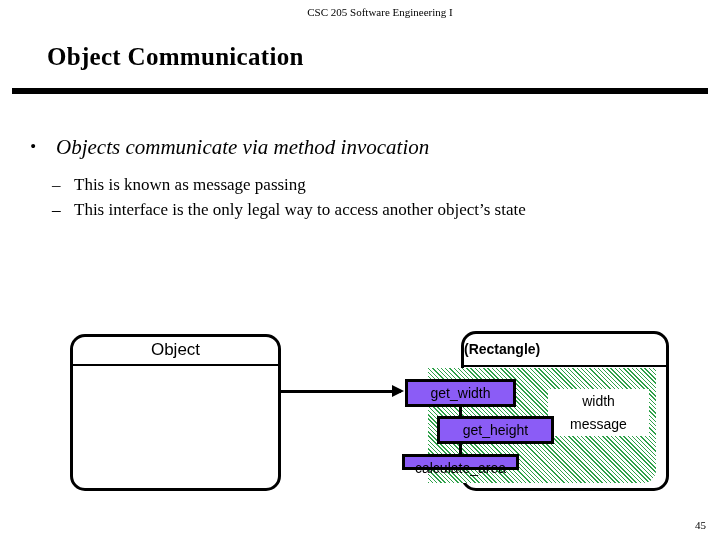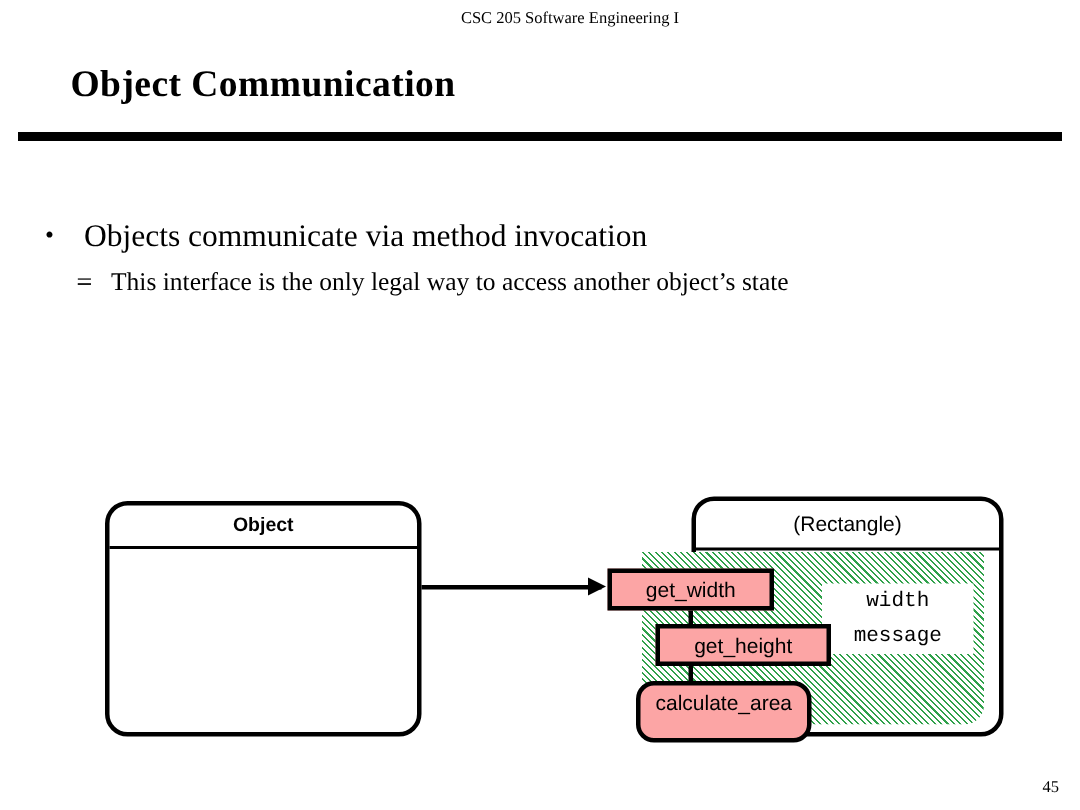--- a/index.html
+++ b/index.html
@@ -48,27 +48,28 @@
     top: 88px;
     left: 12px;
     width: 696px;
     height: 6px;
     background: #000;
   }
 
   
   .bullet-l1 {
     position: absolute;
-    top: 144px;
+    top: 134px;
     left: 30px;
     width: 660px;
     font-family: "Liberation Serif", serif;
     font-size: 21px;
     line-height: 26px;
     white-space: nowrap;
+    font-style: italic;
   }
   .bullet-l1 .marker {
     display: inline-block;
     width: 26px;
     font-size: 17px;
     vertical-align: top;
   }
 
   .sublist {
     position: absolute;
@@ -122,22 +123,22 @@
     height: 2px;
     background: #000;
   }
   .obj-label {
     position: absolute;
     left: 0;
     top: 4px;
     width: 100%;
     text-align: center;
     font-family: "Liberation Sans", sans-serif;
-    font-weight: bold;
-    font-size: 13px;
+    font-weight: normal;
+    font-size: 17px;
     line-height: 17px;
     color: #000;
   }
 
   
   .rect-box {
     position: absolute;
     left: 461px;
     top: 331px;
     width: 208px;
@@ -153,23 +154,23 @@
     top: 31px;
     width: 100%;
     height: 2px;
     background: #000;
   }
   .rect-label {
     position: absolute;
     left: 0;
     top: 6px;
     width: 100%;
-    text-align: center;
+    text-align: left;
     font-family: "Liberation Sans", sans-serif;
-    font-weight: normal;
+    font-weight: bold;
     font-size: 14px;
     line-height: 18px;
     color: #000;
   }
 
   
   .hatch-region {
     position: absolute;
     left: 428px;
     top: 368px;
@@ -186,44 +187,44 @@
 
   
   .state-panel {
     position: absolute;
     left: 548px;
     top: 389px;
     width: 101px;
     height: 47px;
     background: #ffffff;
     text-align: center;
-    font-family: Liberation Mono, monospace;
+    font-family: Liberation Sans, sans-serif;
     font-size: 14px;
     line-height: 23px;
     color: #000;
     padding-top: 1px;
     box-sizing: border-box;
   }
 
   
   .method-box {
     position: absolute;
     border: 3px solid #000;
-    background: #fca5a5;
+    background: #8b5cf6;
     box-sizing: border-box;
     font-family: "Liberation Sans", sans-serif;
     font-size: 14px;
     color: #000;
     text-align: center;
     white-space: nowrap;
     overflow: visible;
   }
   .m-get-width  { left: 405px; top: 379px; width: 111px; height: 28px; line-height: 22px; }
   .m-get-height { left: 402px; top: 416px; width: 117px; height: 28px; line-height: 22px; margin-left: 35px; }
-  .m-calc-area  { left: 424px; top: 454px; width: 117px; height: 41px; line-height: 22px; border-radius: 12px; }
+  .m-calc-area  { left: 402px; top: 454px; width: 117px; height: 16px; line-height: 22px; }
 
   
   .method-spine {
     position: absolute;
     left: 459px;
     top: 405px;
     width: 3px;
     height: 52px;
     background: #000;
   }
@@ -268,20 +269,21 @@
 
 <div class="title-rule"></div>
 
 <div class="bullet-l1">
   <span class="marker">•</span><span>Objects communicate via method invocation</span>
 </div>
 
 <div class="sublist">
   <div class="bullet-l2">
     <span class="marker">–</span>
+    <span>This is known as message passing</span>
   </div>
   <div class="bullet-l2">
     <span class="marker">–</span>
   </div>
   <div class="bullet-l2">
     <span class="marker">–</span>
     <span>This interface is the only legal way to access another object’s state</span>
   </div>
 </div>
 

